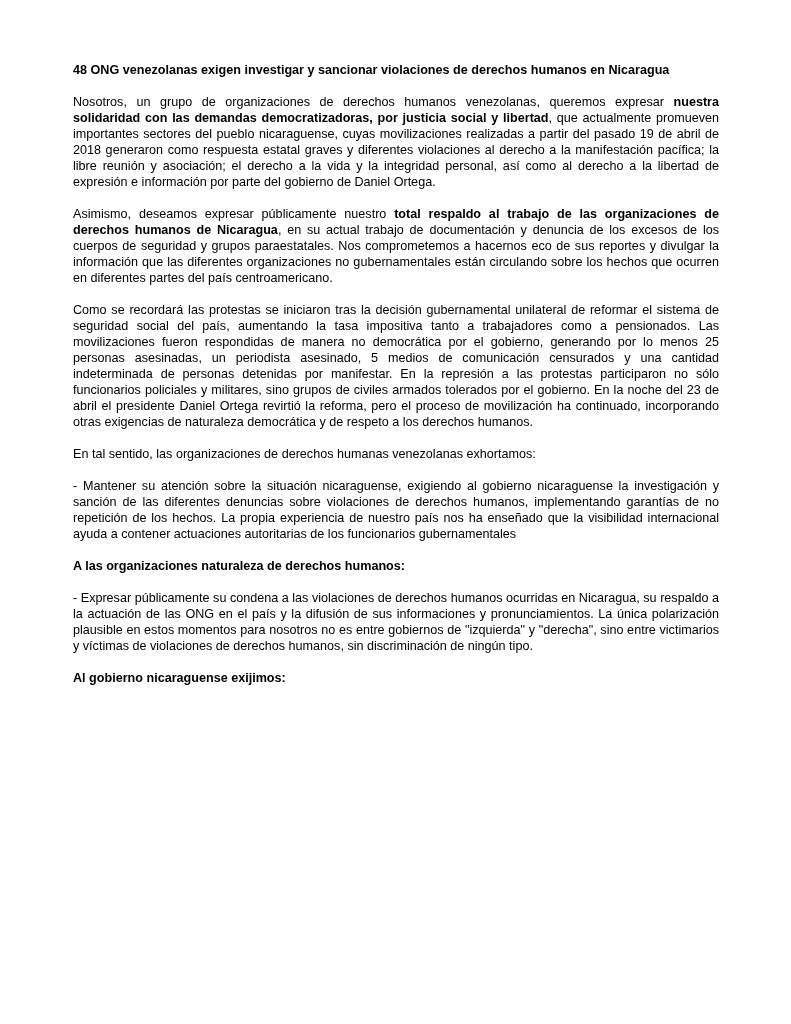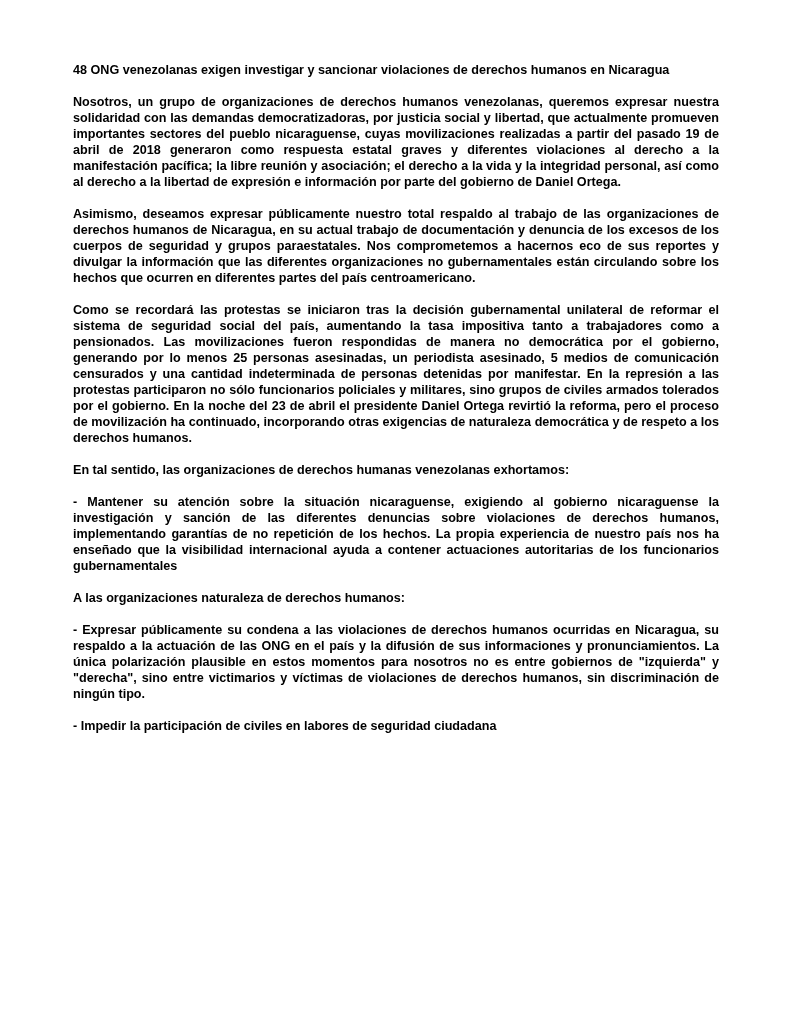--- a/index.html
+++ b/index.html
@@ -30,32 +30,32 @@
   .content p.title {
     font-weight: bold;
   }
   .content p.heading {
     font-weight: bold;
   }
   .content span.bold {
     font-weight: bold;
   }
   .content span.regular {
-    font-weight: bold;
+    font-weight: normal;
     margin-top: 36px;
   }
 </style>
 </head>
 <body>
 
 <div class="page" style="background: rgb(255, 255, 255);">
   <div class="content" id="doc" style="color: rgb(0, 0, 0);">
       <p class="title"><span class="bold">48 ONG venezolanas exigen investigar y sancionar violaciones de derechos humanos en Nicaragua</span></p>
       <p class="paragraph"><span class="regular">Nosotros, un grupo de organizaciones de derechos humanos venezolanas, queremos expresar </span><span class="bold">nuestra solidaridad con las demandas democratizadoras, por justicia social y libertad</span><span class="regular">, que actualmente promueven importantes sectores del pueblo nicaraguense, cuyas movilizaciones realizadas a partir del pasado 19 de abril de 2018 generaron como respuesta estatal graves y diferentes violaciones al derecho a la manifestación pacífica; la libre reunión y asociación; el derecho a la vida y la integridad personal, así como al derecho a la libertad de expresión e información por parte del gobierno de Daniel Ortega.</span></p>
       <p class="paragraph"><span class="regular">Asimismo, deseamos expresar públicamente nuestro </span><span class="bold">total respaldo al trabajo de las organizaciones de derechos humanos de Nicaragua</span><span class="regular">, en su actual trabajo de documentación y denuncia de los excesos de los cuerpos de seguridad y grupos paraestatales. Nos comprometemos a hacernos eco de sus reportes y divulgar la información que las diferentes organizaciones no gubernamentales están circulando sobre los hechos que ocurren en diferentes partes del país centroamericano.</span></p>
       <p class="paragraph"><span class="regular">Como se recordará las protestas se iniciaron tras la decisión gubernamental unilateral de reformar el sistema de seguridad social del país, aumentando la tasa impositiva tanto a trabajadores como a pensionados. Las movilizaciones fueron respondidas de manera no democrática por el gobierno, generando por lo menos 25 personas asesinadas, un periodista asesinado, 5 medios de comunicación censurados y una cantidad indeterminada de personas detenidas por manifestar. En la represión a las protestas participaron no sólo funcionarios policiales y militares, sino grupos de civiles armados tolerados por el gobierno. En la noche del 23 de abril el presidente Daniel Ortega revirtió la reforma, pero el proceso de movilización ha continuado, incorporando otras exigencias de naturaleza democrática y de respeto a los derechos humanos.</span></p>
       <p class="paragraph"><span class="regular">En tal sentido, las organizaciones de derechos humanas venezolanas exhortamos:</span></p>
       <p class="paragraph"><span class="regular">- Mantener su atención sobre la situación nicaraguense, exigiendo al gobierno nicaraguense la investigación y sanción de las diferentes denuncias sobre violaciones de derechos humanos, implementando garantías de no repetición de los hechos. La propia experiencia de nuestro país nos ha enseñado que la visibilidad internacional ayuda a contener actuaciones autoritarias de los funcionarios gubernamentales</span></p>
       <p class="heading"><span class="bold">A las organizaciones naturaleza de derechos humanos:</span></p>
       <p class="paragraph"><span class="regular">- Expresar públicamente su condena a las violaciones de derechos humanos ocurridas en Nicaragua, su respaldo a la actuación de las ONG en el país y la difusión de sus informaciones y pronunciamientos. La única polarización plausible en estos momentos para nosotros no es entre gobiernos de "izquierda" y "derecha", sino entre victimarios y víctimas de violaciones de derechos humanos, sin discriminación de ningún tipo.</span></p>
-      <p class="paragraph"><span class="regular">- Impedir la participación de civiles en labores de seguridad ciudadana</span></p>
+      <p class="heading"><span class="bold">Al gobierno nicaraguense exijimos:</span></p>
     </div>
 </div>
 
 </body></html>

